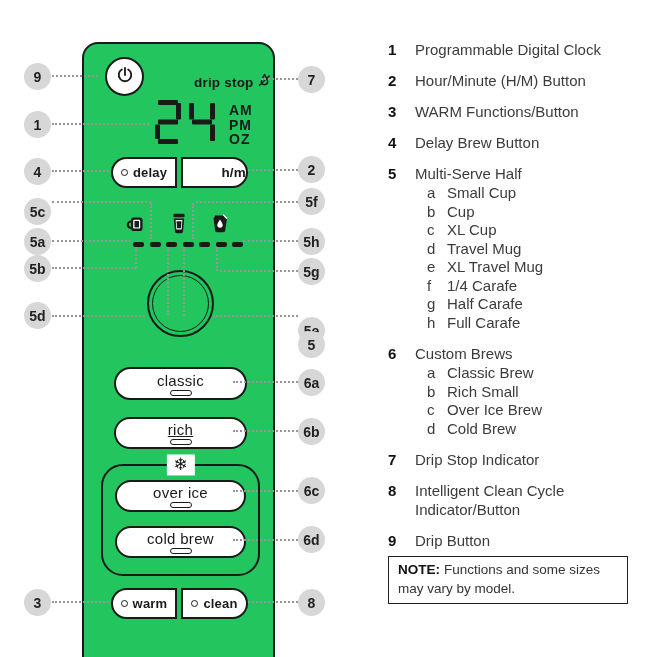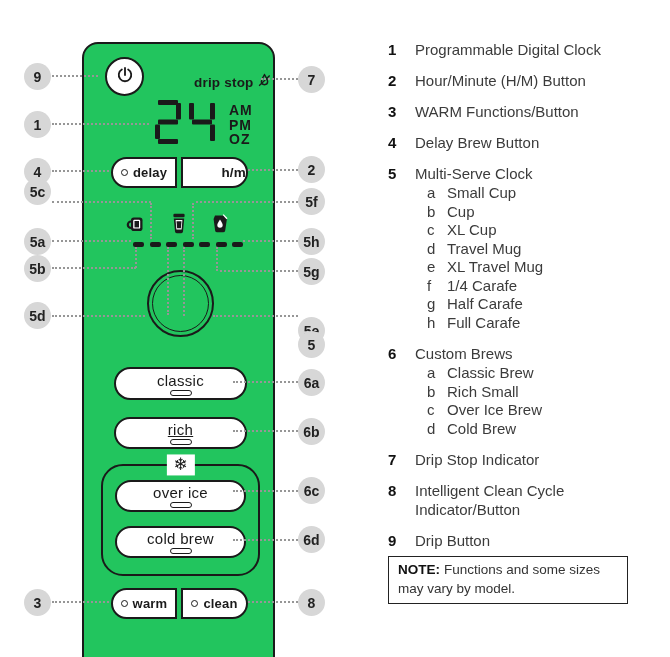--- a/index.html
+++ b/index.html
@@ -223,21 +223,21 @@
   <div class="leader-v" style="left:150px; top:203px; height:36px;"></div>
   <div class="leader-v" style="left:192px; top:203px; height:36px;"></div>
   <div class="leader-v" style="left:135px; top:247px; height:21px;"></div>
   <div class="leader-v" style="left:216px; top:247px; height:24px;"></div>
   <div class="leader-v" style="left:167px; top:247px; height:68px;"></div>
   <div class="leader-v" style="left:183px; top:247px; height:69px;"></div>
 
   <div class="callout" style="left:24px;  top:63px;">9</div>
   <div class="callout" style="left:24px;  top:111px;">1</div>
   <div class="callout" style="left:24px;  top:158px;">4</div>
-  <div class="callout" style="left:24px;  top:178px;">5c</div>
+  <div class="callout" style="left:24px;  top:198px;">5c</div>
   <div class="callout" style="left:24px;  top:228px;">5a</div>
   <div class="callout" style="left:24px;  top:255px;">5b</div>
   <div class="callout" style="left:24px;  top:302px;">5d</div>
   <div class="callout" style="left:24px;  top:589px;">3</div>
 
   <div class="callout" style="left:298px; top:66px;">7</div>
   <div class="callout" style="left:298px; top:156px;">2</div>
   <div class="callout" style="left:298px; top:188px;">5f</div>
   <div class="callout" style="left:298px; top:228px;">5h</div>
   <div class="callout" style="left:298px; top:258px;">5g</div>
@@ -275,21 +275,21 @@
     <div class="legend-entry">
       <div class="legend-main">
         <span class="legend-num">4</span>
         <span class="legend-label">Delay Brew Button</span>
       </div>
     </div>
 
     <div class="legend-entry">
       <div class="legend-main">
         <span class="legend-num">5</span>
-        <span class="legend-label">Multi-Serve Clock</span>
+        <span class="legend-label">Multi-Serve Half</span>
       </div>
       <div class="legend-subs">
         <div class="legend-sub">
             <span class="legend-sub-key">a</span>
             <span>Small Cup</span>
           </div>
         <div class="legend-sub">
             <span class="legend-sub-key">b</span>
             <span>Cup</span>
           </div>

